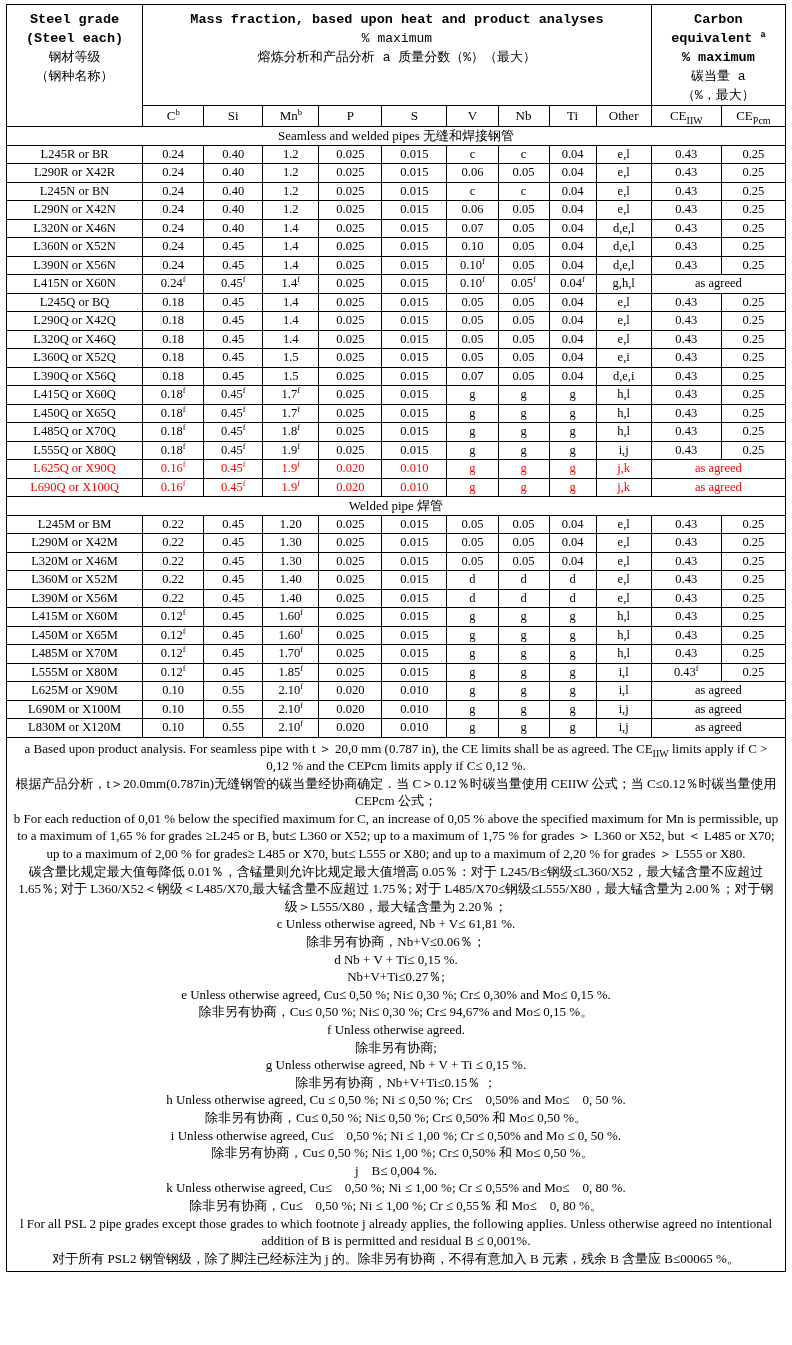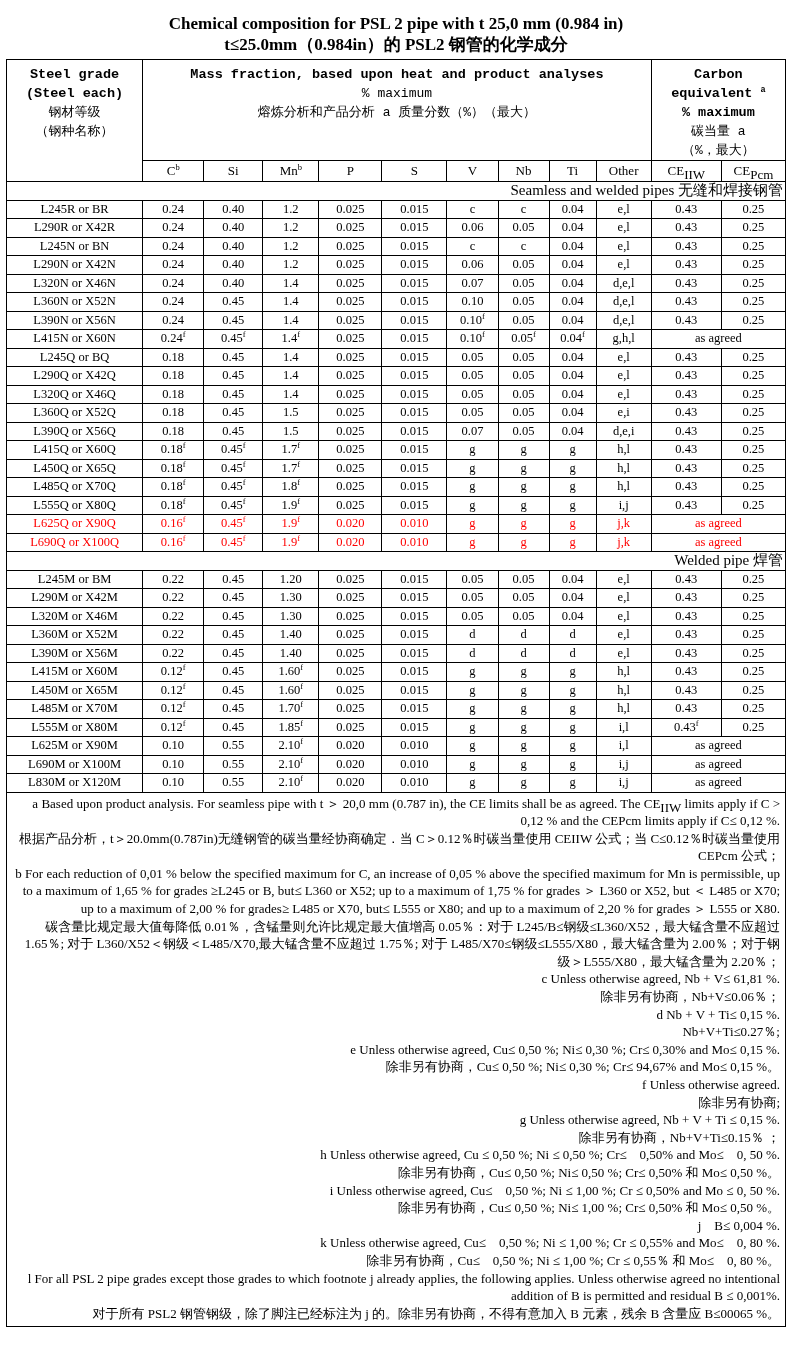--- a/index.html
+++ b/index.html
@@ -26,43 +26,39 @@
     line-height:17.5px;
     height:17.5px;
     font-weight:normal;
     overflow:hidden;
     white-space:nowrap;
   }
   thead tr.main-hdr th{vertical-align:top;padding-top:5px;height:86px;white-space:normal;font-family:Liberation Mono, monospace;}
   thead tr.cols-hdr th{height:20px;font-size:13px;margin-top:33px;}
   .hdr-line{line-height:19px;font-size:13px;}
   .hdr-line.b{font-weight:bold;font-size:13.5px;}
-  tr.section-row td{font-size:15px;text-align:right;}
+  tr.section-row td{font-size:13px;}
   tr.red-row td{color:#fe0000;margin-top:12px;}
   sup{font-size:8.5px;line-height:0;vertical-align:super;}
-  sub{font-size:13px;line-height:0;vertical-align:sub;}
+  sub{font-size:10px;line-height:0;vertical-align:sub;}
   td.footnotes{
-    text-align:right;
+    text-align:center;
     vertical-align:top;
     white-space:normal;
     height:auto;
     padding:2px 5px 4px 5px;
     border-radius:11px;
   }
   .fn{font-size:13px;line-height:17.6px;margin:0;}
 </style>
 </head>
 <body>
 
 <div class="page">
 
-  <div class="title-block">
-    <div class="title-line">Chemical composition for PSL 2 pipe with t 25,0 mm (0.984 in)</div>
-    <div class="title-line">t≤25.0mm（0.984in）的 PSL2 钢管的化学成分</div>
-  </div>
 
   <table class="comp">
     <colgroup>
       <col style="width:136px">
         <col style="width:61px">
         <col style="width:59px">
       <col style="width:56px">
         <col style="width:63px">
         <col style="width:65px">
       <col style="width:51px">

